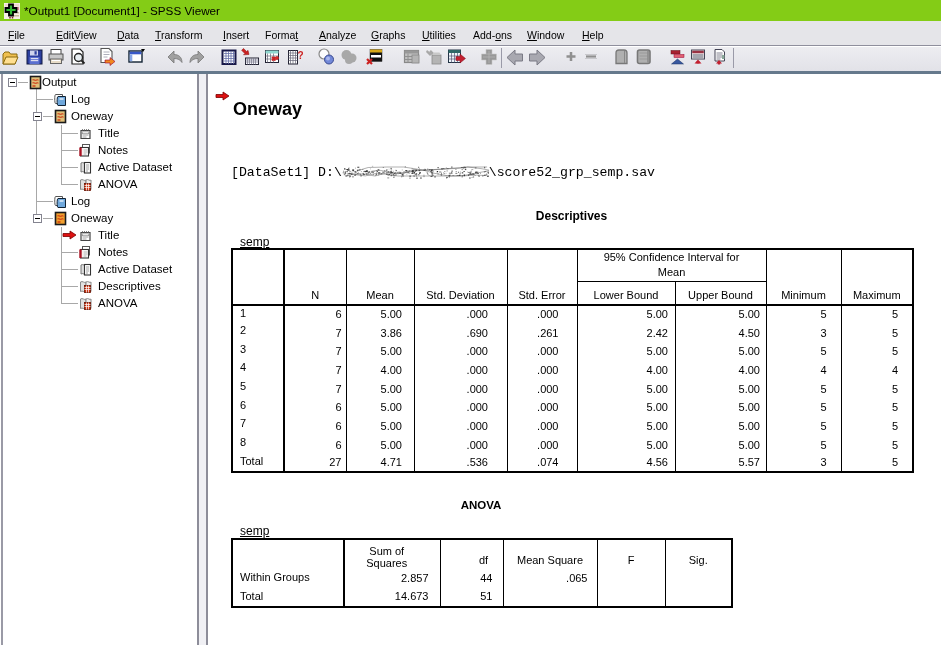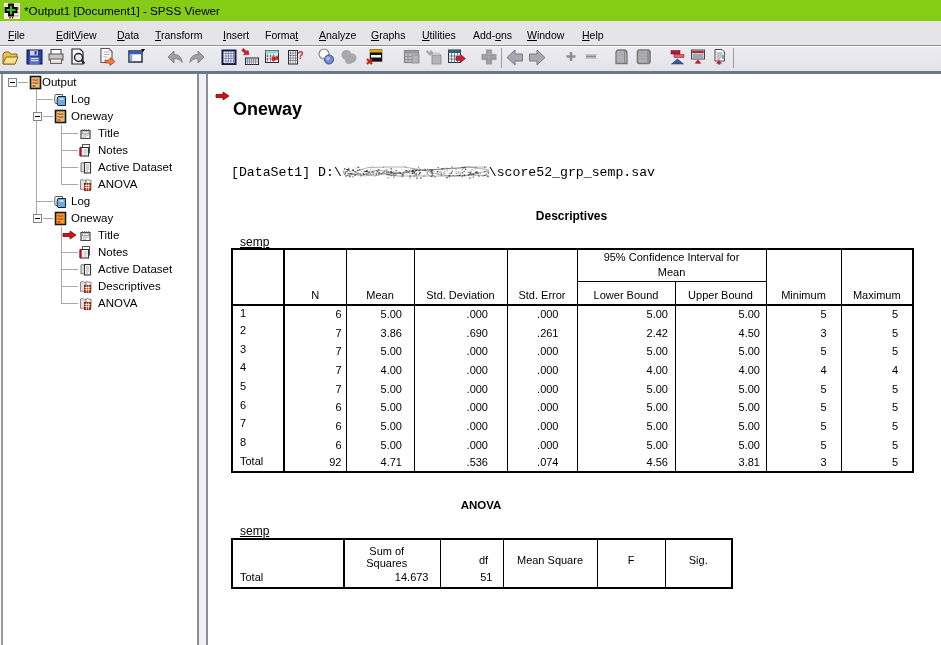--- a/index.html
+++ b/index.html
@@ -799,26 +799,26 @@
         <td class="num  b-r1">5.00</td>
         <td class="num  b-r1">.000</td>
         <td class="num  b-r1">.000</td>
         <td class="num  b-r1">5.00</td>
         <td class="num  b-r1">5.00</td>
         <td class="num  b-r1">5</td>
         <td class="num  ">5</td>
       </tr>
       <tr class="body" style="height:18.65px;">
         <td class="rl b-r2 ">Total</td>
-        <td class="num  b-r1">92</td>
+        <td class="num  b-r1">27</td>
         <td class="num  b-r1">4.71</td>
         <td class="num  b-r1">.536</td>
         <td class="num  b-r1">.074</td>
         <td class="num  b-r1">4.56</td>
-        <td class="num  b-r1">3.81</td>
+        <td class="num  b-r1">5.57</td>
         <td class="num  b-r1">3</td>
         <td class="num  ">5</td>
       </tr>
     </tbody>
   </table>
 <div class="ctext" style="left:231px; top:499px; width:500px; text-align:center; font-size:11.5px; font-weight:bold;">ANOVA</div>
 <div class="ctext" style="left:240px; top:524.5px; font-size:12px; line-height:12px; text-decoration:underline;">semp</div>
 <table class="spss" id="anova-table" style="position:absolute; left:231px; top:538px; width:500px;">
     <colgroup>
       <col style="width:112px">
@@ -831,20 +831,28 @@
     <tbody>
       <tr style="height:30px;">
         <td class="b-r2"></td>
         <td class="hc2w b-r1">Sum of<br>Squares</td>
         <td class="hc b-r1">df</td>
         <td class="hc b-r1">Mean Square</td>
         <td class="hc b-r1">F</td>
         <td class="hc">Sig.</td>
       </tr>
       <tr class="body" style="height:19.2px;">
+        <td class="rl b-r2 ">Within Groups</td>
+        <td class="num  b-r1">2.857</td>
+        <td class="num  b-r1">44</td>
+        <td class="num  b-r1">.065</td>
+        <td class="num  b-r1"></td>
+        <td class="num  "></td>
+      </tr>
+      <tr class="body" style="height:19.2px;">
         <td class="rl b-r2 ">Total</td>
         <td class="num  b-r1">14.673</td>
         <td class="num  b-r1">51</td>
         <td class="num  b-r1"></td>
         <td class="num  b-r1"></td>
         <td class="num  "></td>
       </tr>
     </tbody>
   </table>
 

